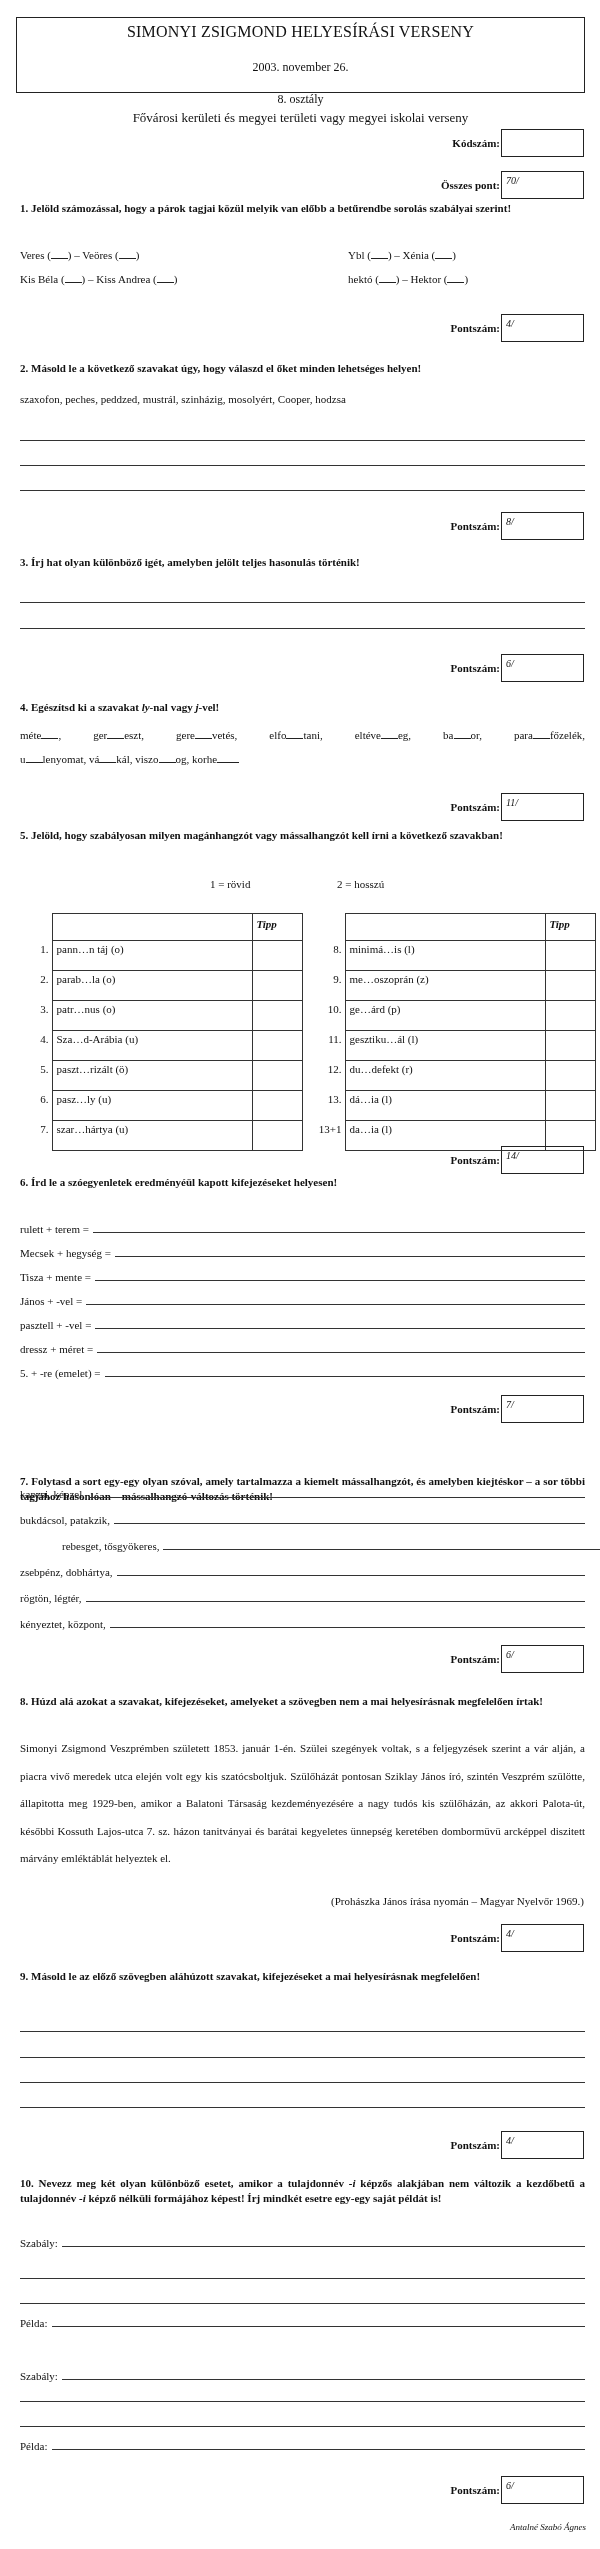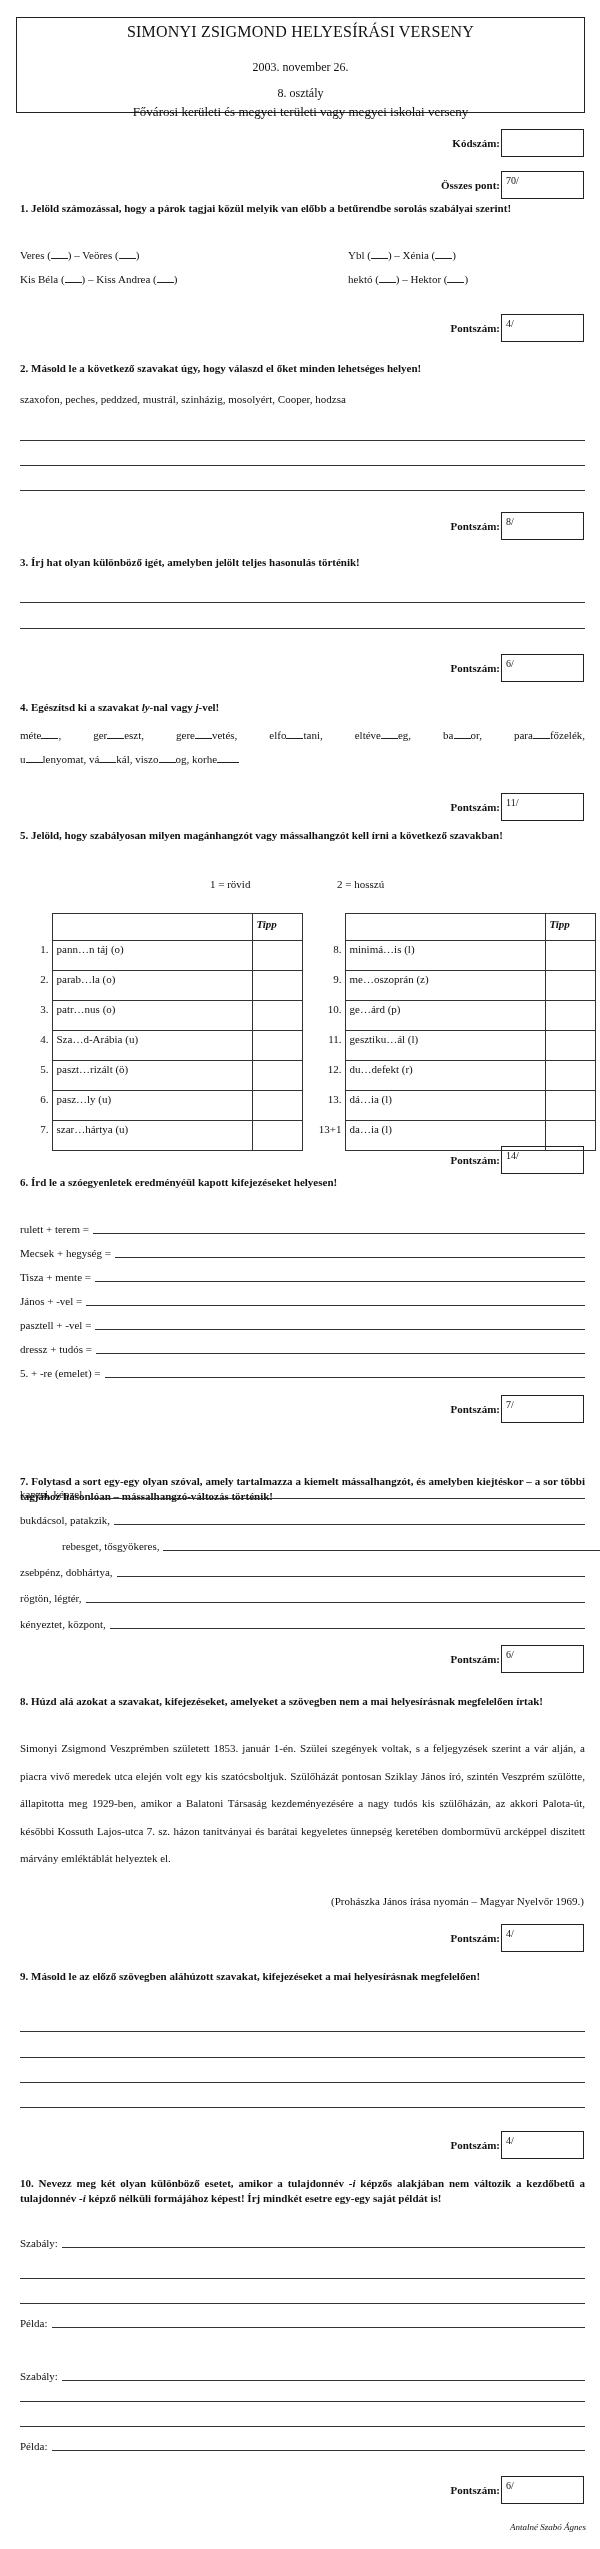--- a/index.html
+++ b/index.html
@@ -4,45 +4,45 @@
 <style>
   * { box-sizing: border-box; margin: 0; padding: 0; }
   html, body { background: #fff; }
   body {
     width: 600px; height: 2549px; position: relative; overflow: hidden;
     font-family: "Liberation Serif", "DejaVu Serif", serif; color: #111;
     font-size: 11px;
   }
   .abs { position: absolute; }
   .header-box {
-    left: 16px; top: 17px; width: 569px; height: 96px;
+    left: 16px; top: 17px; width: 569px; height: 76px;
     border: 1.5px solid #222; text-align: center;
   }
   .header-box .t1 { font-size: 16px; margin-top: 5px; letter-spacing: 0.2px; }
   .header-box .t2 { font-size: 12px; margin-top: 19px; }
-  .header-box .t3 { font-size: 12px; margin-top: 11px; }
+  .header-box .t3 { font-size: 12px; margin-top: 17px; }
   .header-box .t4 { font-size: 13px; margin-top: 3px; }
   .score-row { right: 16px; display: flex; align-items: center; }
   .score-label { font-weight: bold; font-size: 11px; margin-right: 1px; }
   .score-box {
     width: 83px; height: 28px; border: 1.2px solid #222;
-    font-size: 10px; padding: 3px 0 0 4px;
+    font-size: 10px; padding: 3px 0 0 4px; font-style: italic;
   }
   .q-title { left: 20px; width: 565px; font-weight: bold; font-size: 11px; line-height: 15px; text-align: justify; }
   .line-text { left: 20px; font-size: 11px; }
   .rule { left: 20px; width: 565px; height: 0; border-top: 1.2px solid #333; }
   .blank { display: inline-block; border-bottom: 1px solid #222; width: 17px; height: 10px; vertical-align: baseline; }
   table.tipp { border-collapse: collapse; position: absolute; font-size: 11px; }
   table.tipp td { height: 30px; border: 1px solid #333; vertical-align: top; padding: 2px 4px; }
   table.tipp td.num { border: none; text-align: right; padding-right: 3px; }
   table.tipp tr.head td { height: 27px; font-weight: bold; padding-top: 4px; font-style: italic; }
   table.tipp tr.head td.num { border: none; }
   table.tipp td.word { width: 200px; }
   table.tipp td.tip { width: 50px; }
-  .eq-row { left: 20px; width: 565px; display: flex; align-items: center; font-size: 11px; }
+  .eq-row { left: 20px; width: 565px; display: flex; align-items: flex-start; font-size: 11px; }
   .eq-row .eq-line { flex: 1; border-bottom: 1.2px solid #333; margin-left: 4px; height: 10px; }
   .passage { left: 20px; width: 565px; font-size: 11px; line-height: 27.5px; text-align: justify; }
   .source { right: 16px; font-size: 11px; }
   .author { right: 14px; font-size: 9px; font-style: italic; }
 </style>
 </head>
 <body>
 
 <div class="abs header-box">
   <div class="t1">SIMONYI ZSIGMOND HELYESÍRÁSI VERSENY</div>
@@ -233,21 +233,21 @@
   </div>
 <div class="abs eq-row" style="top:1295px;">
     <span>János + -vel =</span>
     <span class="eq-line"></span>
   </div>
 <div class="abs eq-row" style="top:1319px;">
     <span>pasztell + -vel =</span>
     <span class="eq-line"></span>
   </div>
 <div class="abs eq-row" style="top:1343px;">
-    <span>dressz + tudós =</span>
+    <span>dressz + méret =</span>
     <span class="eq-line"></span>
   </div>
 <div class="abs eq-row" style="top:1367px;">
     <span>5. + -re (emelet) =</span>
     <span class="eq-line"></span>
   </div>
 <div class="abs score-row" style="top:1395px;">
   <span class="score-label">Pontszám:</span>
   <div class="score-box">7/</div>
 </div>

